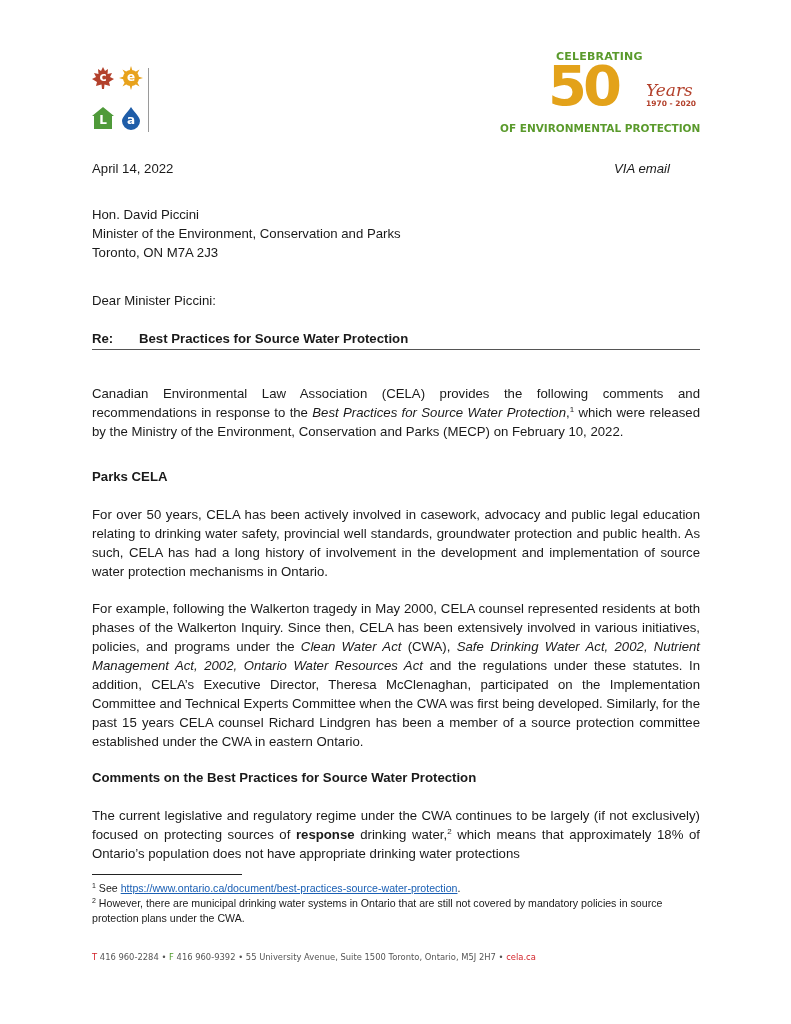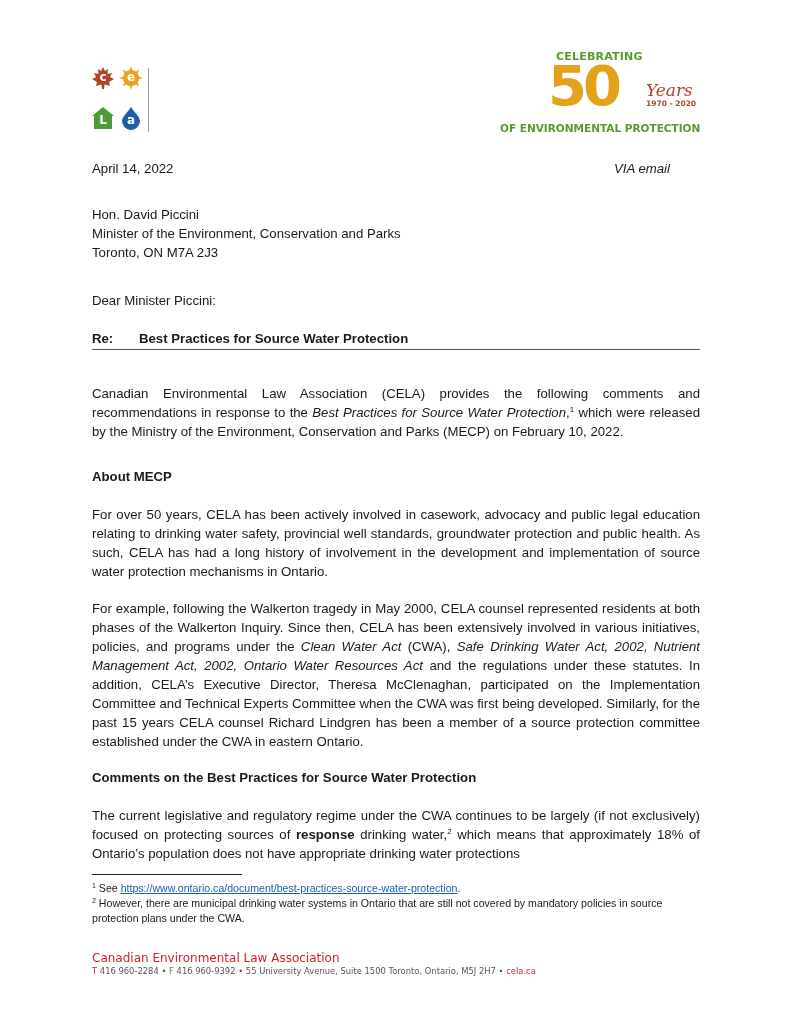--- a/index.html
+++ b/index.html
@@ -90,21 +90,21 @@
 <div class="abs txt" style="left:92px; top:291px;">Dear Minister Piccini:</div>
 
 <div class="abs txt" style="left:92px; top:329px; width:608px; font-weight:bold; border-bottom:1px solid #555; padding-bottom:1px;">
   <span style="display:inline-block; width:47px;">Re:</span><span>Best Practices for Source Water Protection</span>
 </div>
 
 <div class="abs txt just" style="left:92px; top:352px; width:608px;margin-top:32px;">
   <span>Canadian Environmental Law Association (CELA) provides the following comments and recommendations in response to the </span><i>Best Practices for Source Water Protection</i><span>,</span><sup>1</sup><span> which were released by the Ministry of the Environment, Conservation and Parks (MECP) on February 10, 2022.</span>
 </div>
 
-<div class="abs txt" style="left:92px; top:467px; font-weight:bold;">About MECP</div>
+<div class="abs txt" style="left:92px; top:467px; font-weight:bold;">Parks CELA</div>
 
 <div class="abs txt just" style="left:92px; top:505px; width:608px;">For over 50 years, CELA has been actively involved in casework, advocacy and public legal education relating to drinking water safety, provincial well standards, groundwater protection and public health. As such, CELA has had a long history of involvement in the development and implementation of source water protection mechanisms in Ontario.</div>
 
 <div class="abs txt just" style="left:92px; top:599px; width:608px;">
   <span>For example, following the Walkerton tragedy in May 2000, CELA counsel represented residents at both phases of the Walkerton Inquiry. Since then, CELA has been extensively involved in various initiatives, policies, and programs under the </span><i>Clean Water Act</i><span> (CWA), </span><i>Safe Drinking Water Act, 2002, Nutrient Management Act, 2002, Ontario Water Resources Act</i><span> and the regulations under these statutes. In addition, CELA’s Executive Director, Theresa McClenaghan, participated on the Implementation Committee and Technical Experts Committee when the CWA was first being developed.  Similarly, for the past 15 years CELA counsel Richard Lindgren has been a member of a source protection committee established under the CWA in eastern Ontario.</span>
 </div>
 
 <div class="abs txt" style="left:92px; top:768px; font-weight:bold;">Comments on the Best Practices for Source Water Protection</div>
 
 <div class="abs txt just" style="left:92px; top:806px; width:608px;">
@@ -118,21 +118,20 @@
     <sup style="font-size:7px; vertical-align:4px;">1</sup>
     <span>See </span><a class="link">https://www.ontario.ca/document/best-practices-source-water-protection</a><span>.</span>
   </div>
   <div>
     <sup style="font-size:7px; vertical-align:4px;">2</sup>
     <span>However, there are municipal drinking water systems in Ontario that are still not covered by mandatory policies in source protection plans under the CWA.</span>
   </div>
 </div>
 
 <div class="abs" style="left:92px; top:951px;">
-  <div class="foot-org">Canadian Environmental Law Association</div>
   <div class="foot-line" style="margin-top:1px;">
     <span class="red">T</span>
     <span>416 960-2284</span>
     <span>•</span>
     <span class="grn">F</span>
     <span>416 960-9392</span>
     <span>•</span>
     <span>55 University Avenue, Suite 1500 Toronto, Ontario, M5J 2H7</span>
     <span>•</span>
     <span class="red">cela.ca</span>

